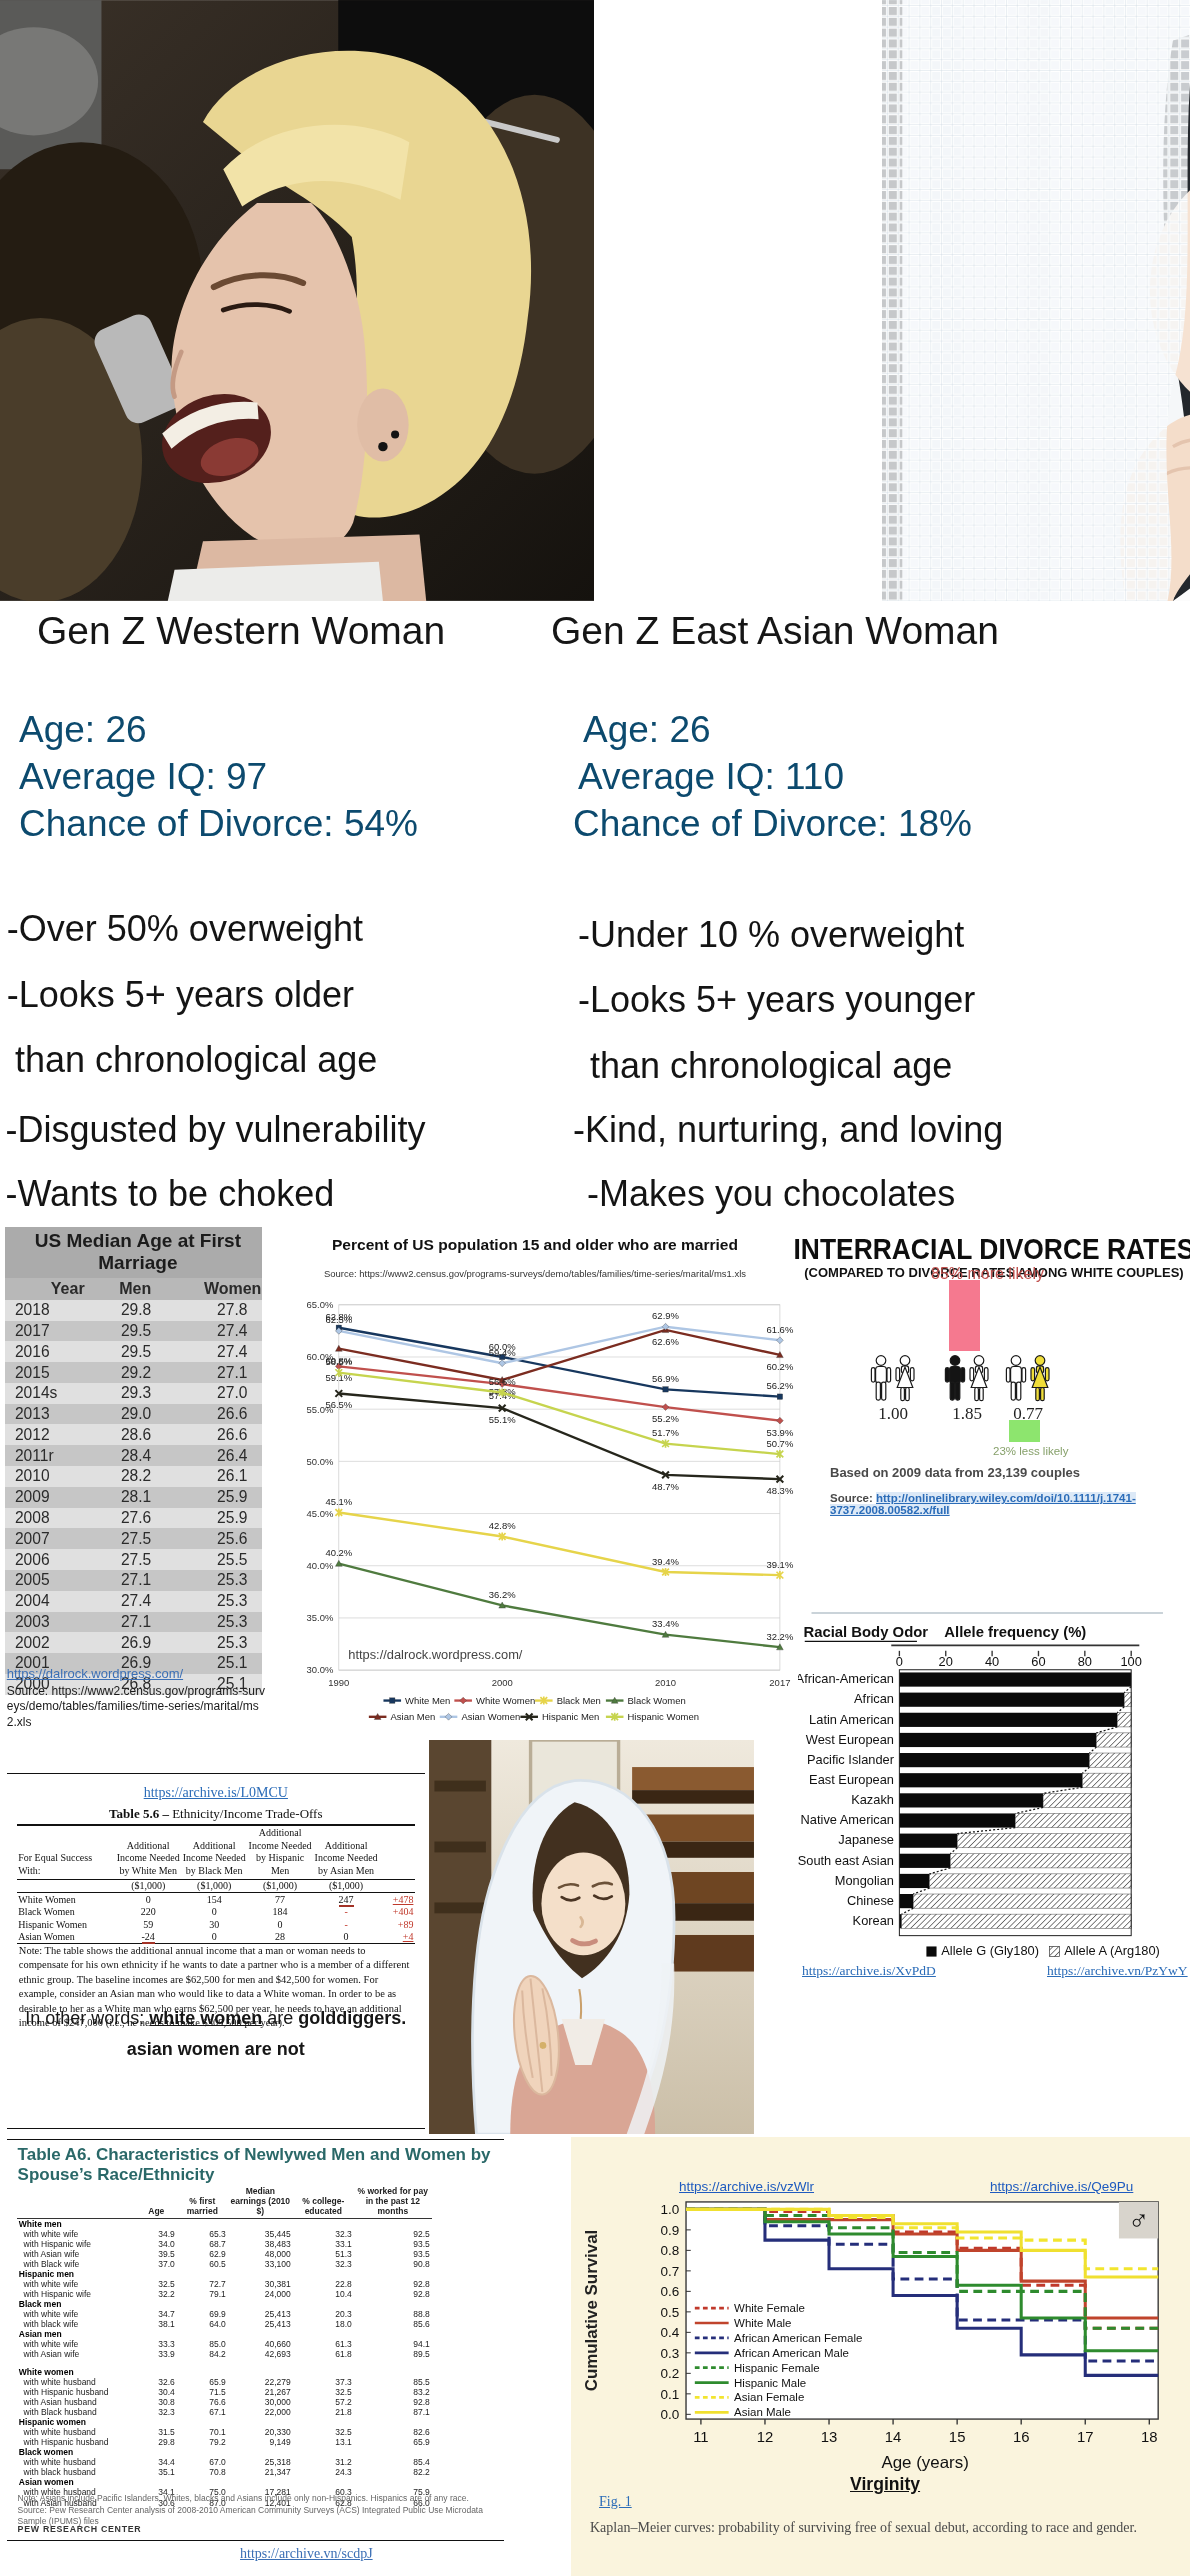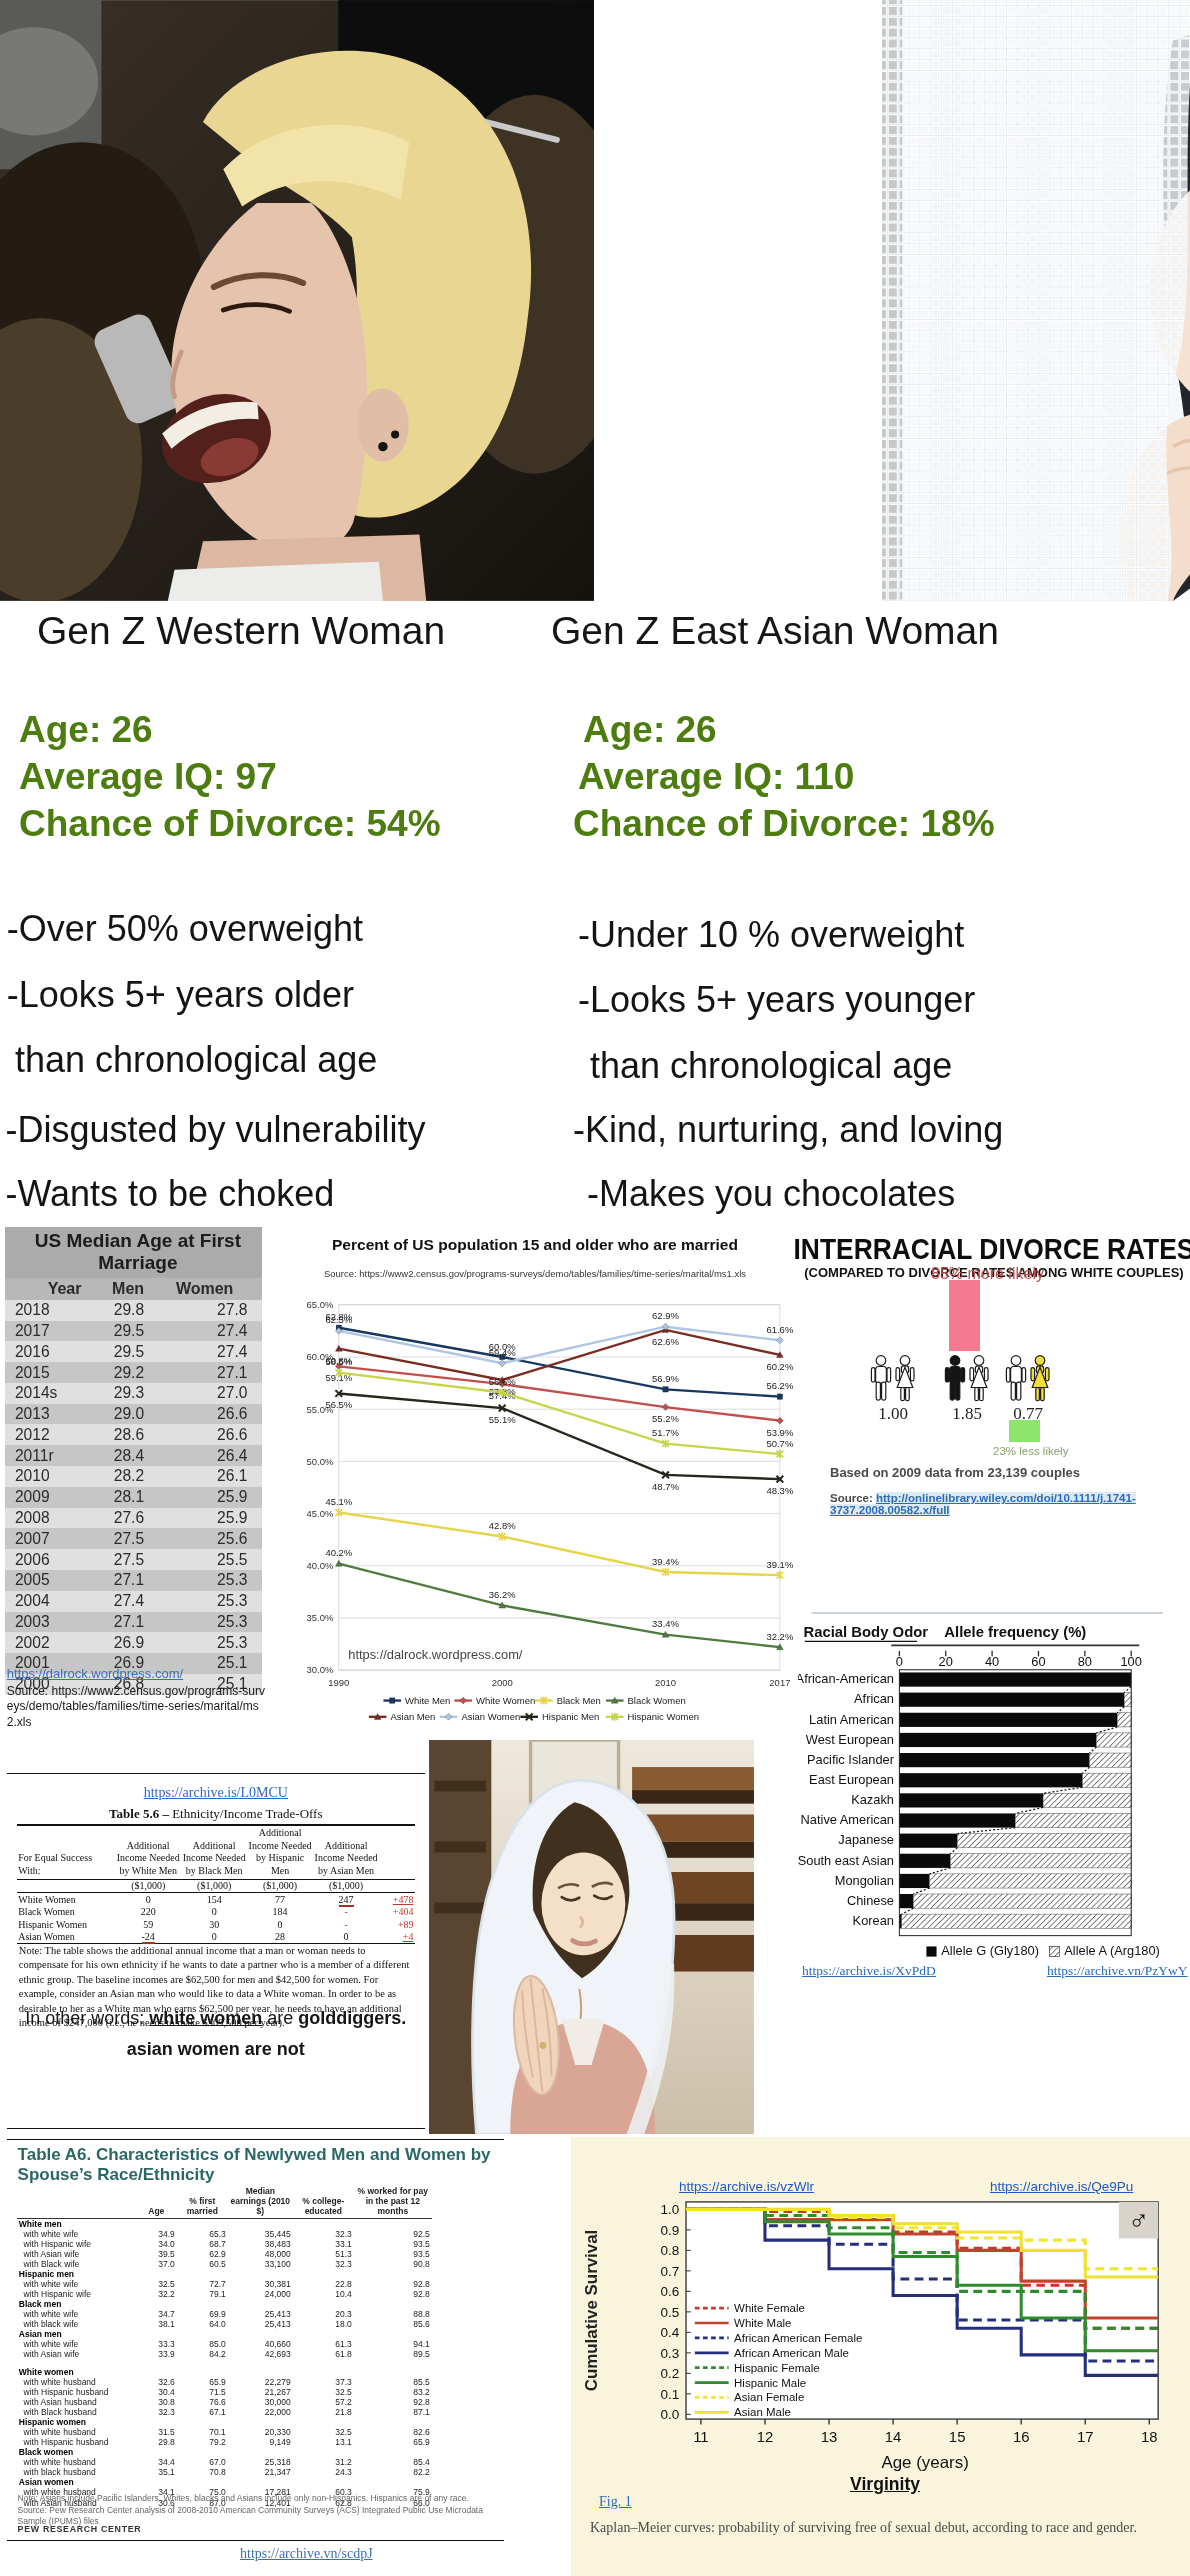--- a/index.html
+++ b/index.html
@@ -1,36 +1,36 @@
 <!DOCTYPE html>
 <html style="font-size:10.8px"><head>
 <meta charset="utf-8">
 <style>
   html,body{margin:0;padding:0;background:#fff;}
   #page{position:relative;width:1190px;height:2576px;background:#fff;overflow:hidden;
         font-family:"Liberation Sans",sans-serif;color:#111;}
   .abs{position:absolute;}
   
   .meme-title{font-size:39px;font-weight:400;letter-spacing:0px;color:#161616;}
-  .meme-stat{font-size:37px;font-weight:700;color:#4d7c0f;}
+  .meme-stat{font-size:37px;font-weight:400;color:#0c4a6e;}
   .meme-bullet{font-size:36px;font-weight:400;color:#141414;white-space:nowrap;}
   
   #marriage-table{border-collapse:collapse;width:257px;font-size:15.6px;color:#2b2b2b;}
   #marriage-table .mt-title{background:#ababab;font-size:19px;font-weight:600;text-align:center;
       padding:3.4px 0 3.4px 8px;color:#1c1c1c;}
   #marriage-table th{background:#b8b8b8;font-size:16px;font-weight:600;padding:2px 0;color:#2a2a2a;}
   #marriage-table td{padding:1.4px 0;}
   #marriage-table tr.odd td{background:#e0e0e0;}
   #marriage-table tr.even td{background:#c6c6c6;}
   #marriage-table td.c-year{padding-left:9.5px;width:81px;}
   #marriage-table td.c-men{width:81px;text-align:right;padding-right:24px;}
   #marriage-table td.c-wom{width:84px;text-align:right;padding-right:15px;}
   #marriage-table th.c-year{text-align:right;padding-left:9.5px;}
   #marriage-table th.c-men{text-align:right;padding-right:24px;}
-  #marriage-table th.c-wom{text-align:right;padding-right:29px;}
+  #marriage-table th.c-wom{text-align:right;padding-right:1px;}
   .small-link{font-size:13px;color:#3b6fb5;text-decoration:underline;font-family:"Liberation Sans",sans-serif;}
   .src-text{font-size:12px;color:#1a1a1a;width:260px;word-break:break-all;line-height:1.28;}
   
   .idr-title{font-size:30px;font-weight:700;color:#0e0e0e;white-space:nowrap;transform:scaleX(.88);transform-origin:center;}
   .idr-sub{font-size:13px;font-weight:700;color:#111;white-space:nowrap;}
   .idr-barlabel-up{font-size:16px;color:#c0504d;}
   .idr-barlabel-dn{font-size:11.5px;color:#86a06a;}
   .idr-val{font-size:17px;color:#222;font-family:"Liberation Serif",serif;}
   .idr-note{font-size:13px;font-weight:700;color:#4a4a4a;}
   .idr-src{font-size:11.5px;font-weight:700;color:#4a4a4a;}

